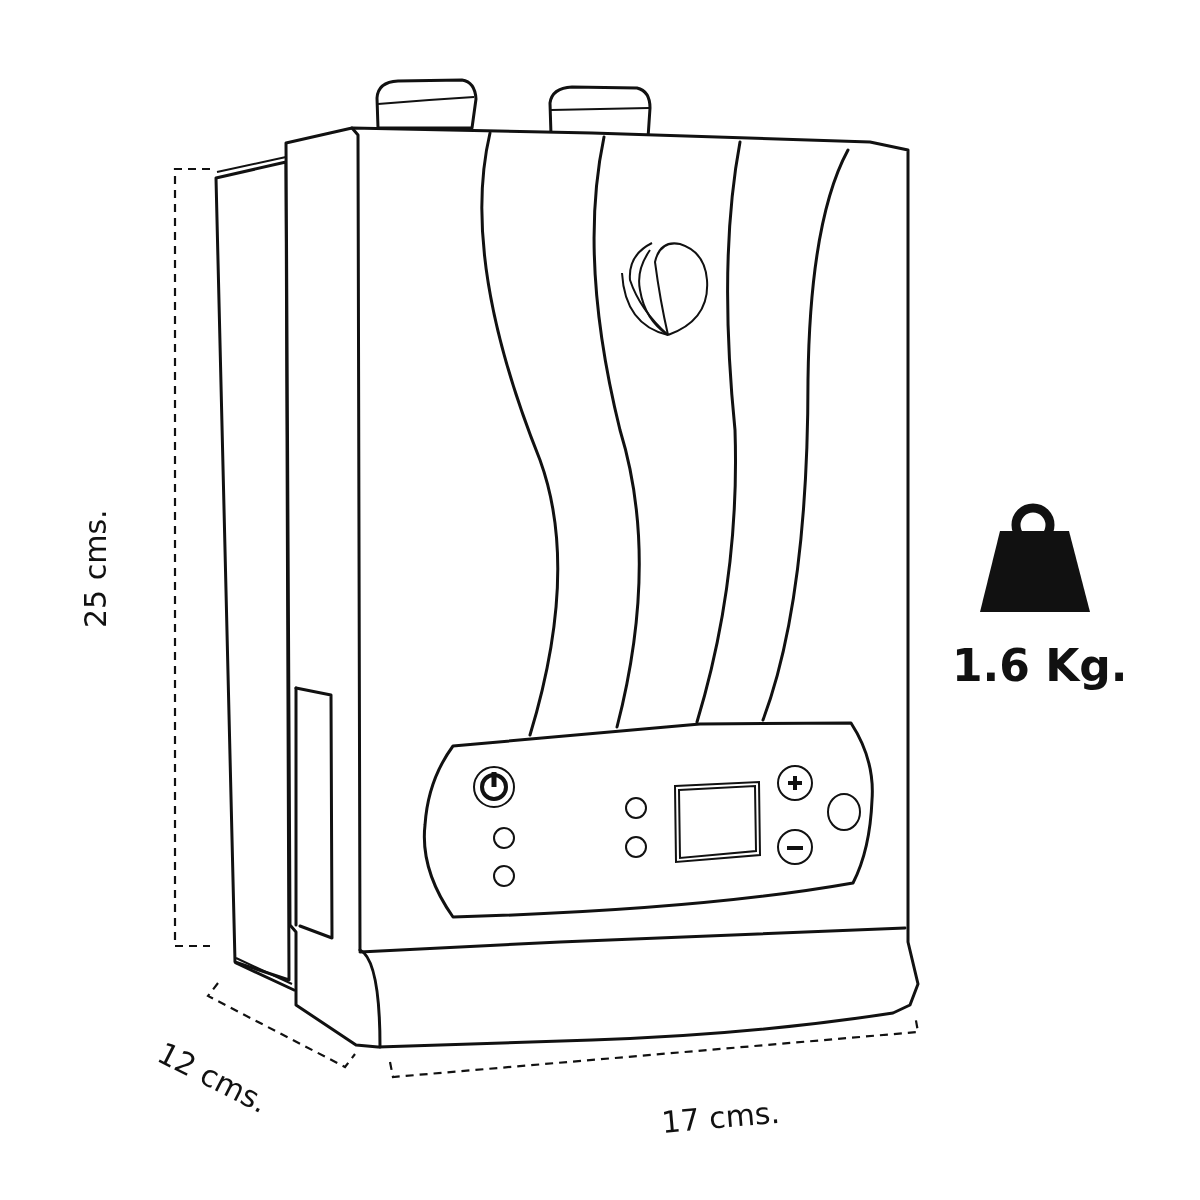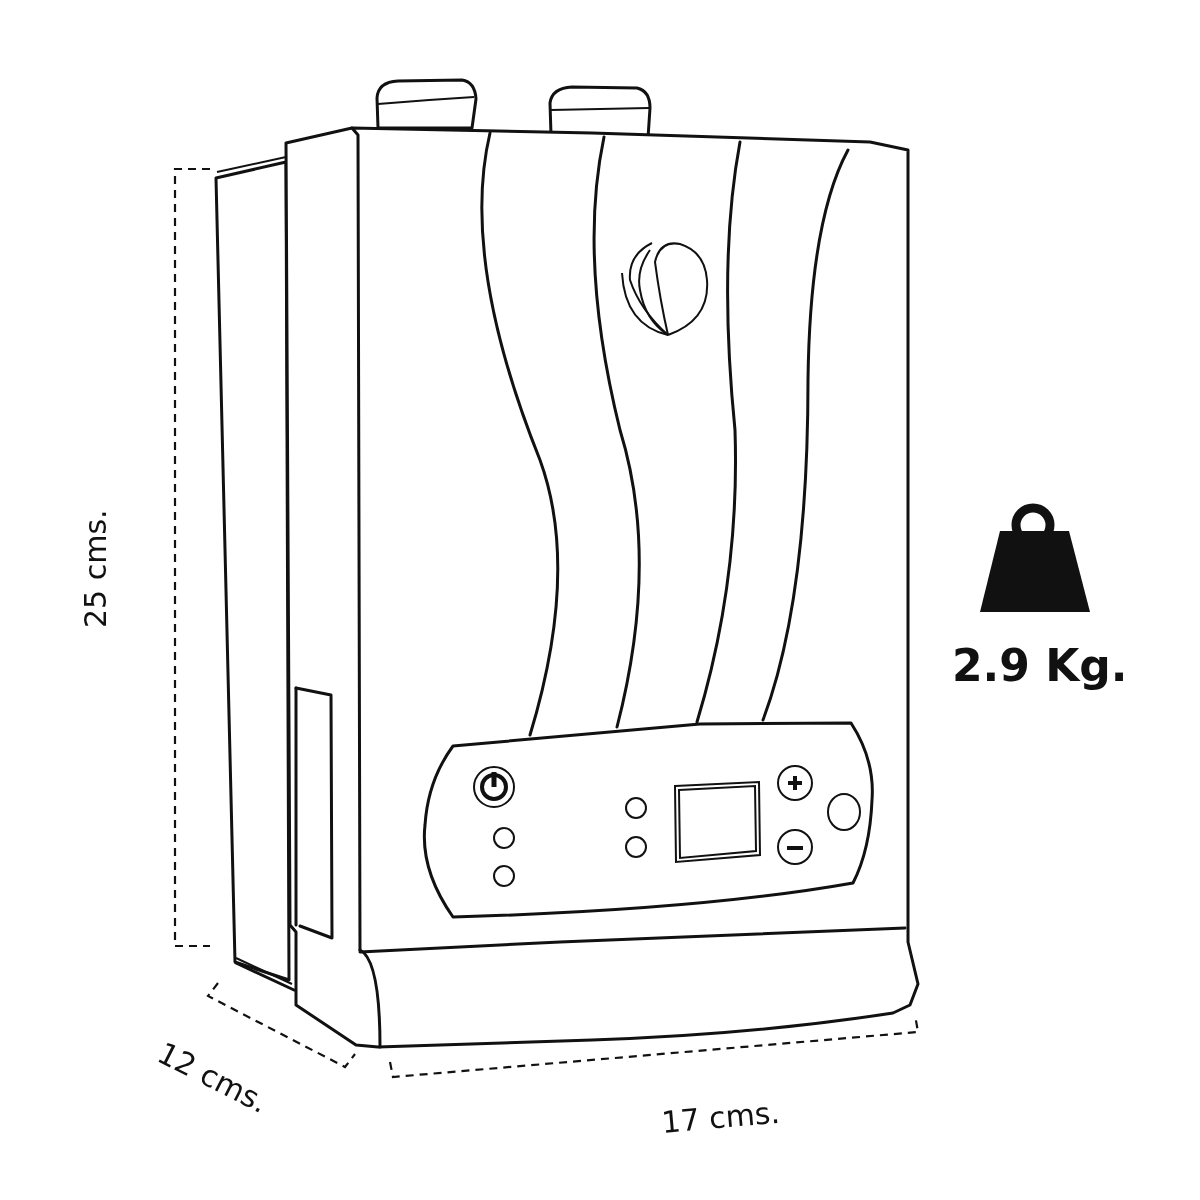--- a/index.html
+++ b/index.html
@@ -102,13 +102,13 @@
 
   <g>
     <circle cx="1033" cy="525" r="17" fill="none" stroke="#111" stroke-width="9"></circle>
     <path d="M1000,531 L1069,531 L1090,612 L980,612 Z" fill="#111"></path>
   </g>
 </svg>
 
 <div class="label" id="lbl-height">25 cms.</div>
 <div class="label" id="lbl-depth">12 cms.</div>
 <div class="label" id="lbl-width">17 cms.</div>
-<div class="label" id="lbl-weight">2.9 Kg.</div>
+<div class="label" id="lbl-weight">1.6 Kg.</div>
 
 </body></html>

